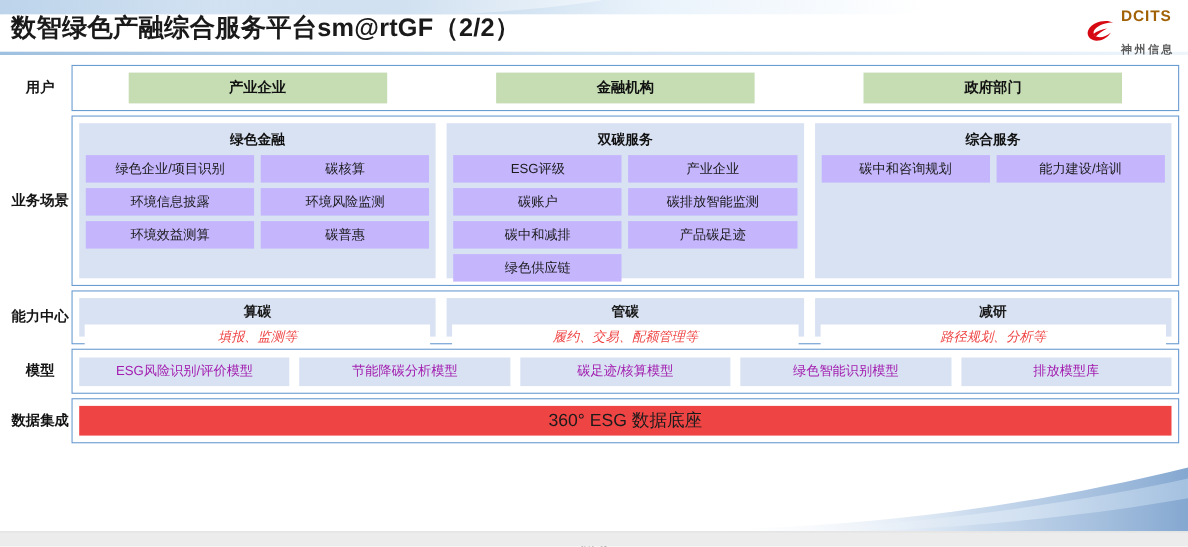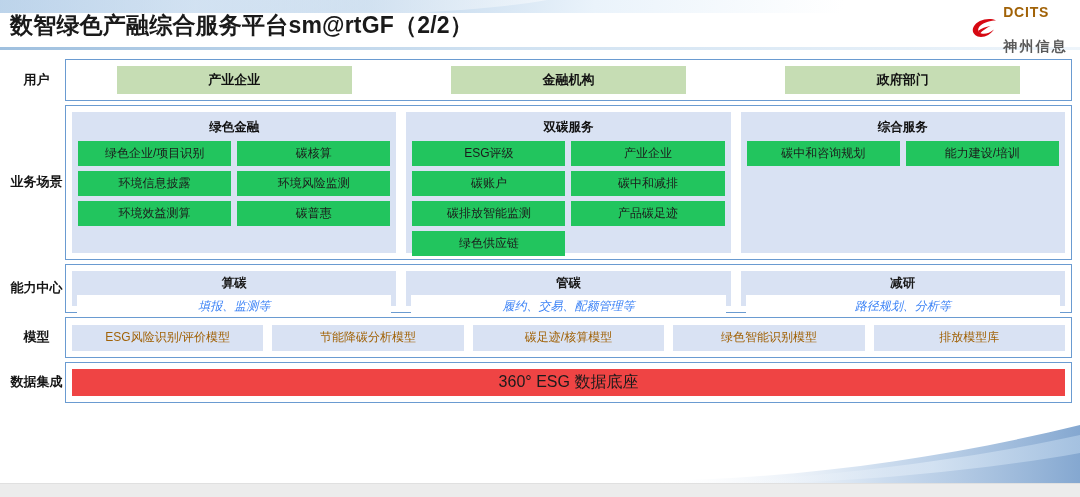--- a/index.html
+++ b/index.html
@@ -39,21 +39,21 @@
   #header { position:absolute; top:8px; left:8px; right:8px; height:40px; }
   #page-title {
     position:absolute; left:2px; top:2px;
     font-size:23px; font-weight:bold; letter-spacing:.2px;
     white-space:nowrap;
   }
   #logo { position:absolute; right:4px; top:5px; height:32px; display:flex; align-items:center; gap:5px; }
   #logo-mark { width:27px; height:22px; }
   #logo-text { line-height:1; }
   #logo-name { font-size:14px; font-weight:bold; color:#a16207; letter-spacing:.8px; }
-  #logo-sub { font-size:14px; font-weight:bold; color:#5a5a5a; letter-spacing:2.2px; margin-top:20px; }
+  #logo-sub { font-size:10px; font-weight:bold; color:#5a5a5a; letter-spacing:2.2px; margin-top:20px; }
 
   
   #grid {
     position:absolute; top:59px; left:8px; width:1064px;
     display:flex; flex-direction:column; gap:4px;
   }
   .row { display:flex; align-items:stretch; }
   .row-label {
     width:57px; flex:0 0 57px;
     display:flex; align-items:center; justify-content:center; text-align:center;
@@ -76,41 +76,41 @@
   
   #row-scenarios .row-body { padding:6px; gap:10px; height:155px; }
   .sc-group { flex:1; background:#d9e2f3; padding:5px 6px 4px; display:flex; flex-direction:column; }
   .sc-group-title {
     text-align:center; font-size:12.5px; font-weight:bold; color:#111;
     padding:2px 0 5px;
   }
   .sc-items { display:flex; flex-wrap:wrap; gap:5px 6px; align-content:flex-start; }
   .sc-item {
     flex:0 0 calc(50% - 3px);
-    background:#22c55e; height:25px;
+    background:#c4b5fd; height:25px;
     display:flex; align-items:center; justify-content:center;
     font-size:12px; color:#1b1b1b; white-space:nowrap;
   }
 
   
   #row-capability .row-body { padding:6px; gap:10px; height:49px; }
   .cap-group { flex:1; background:#d9e2f3; padding:3px 5px 4px; }
   .cap-title { text-align:center; font-size:12.5px; font-weight:bold; padding:1px 0 3px; }
   .cap-sub {
     background:#ffffff; height:22px;
     display:flex; align-items:center; justify-content:center;
-    font-size:12px; font-style:italic; color:#3b82f6;
+    font-size:12px; font-style:italic; color:#ef4444;
   }
 
   
   #row-model .row-body { padding:7px 6px; gap:9px; height:41px; align-items:center; }
   .model-box {
     flex:1; background:#d9e2f3; height:26px;
     display:flex; align-items:center; justify-content:center;
-    font-size:12px; color:#a16207; white-space:nowrap;
+    font-size:12px; color:#a21caf; white-space:nowrap;
   }
 
   
   #row-data .row-body { padding:6px; height:41px; }
   #data-base {
     flex:1; background:#ef4444;
     display:flex; align-items:center; justify-content:center;
     font-size:16px; color:#1b1b1b;
   }
 
@@ -189,22 +189,22 @@
           <div class="sc-item">碳普惠</div>
         </div>
       </div>
 
       <div class="sc-group">
         <div class="sc-group-title">双碳服务</div>
         <div class="sc-items">
           <div class="sc-item">ESG评级</div>
           <div class="sc-item">产业企业</div>
           <div class="sc-item">碳账户</div>
+          <div class="sc-item">碳排放智能监测</div>
           <div class="sc-item">碳中和减排</div>
-          <div class="sc-item">碳排放智能监测</div>
           <div class="sc-item">产品碳足迹</div>
           <div class="sc-item">绿色供应链</div>
         </div>
       </div>
 
       <div class="sc-group">
         <div class="sc-group-title">综合服务</div>
         <div class="sc-items">
           <div class="sc-item">碳中和咨询规划</div>
           <div class="sc-item">能力建设/培训</div>

